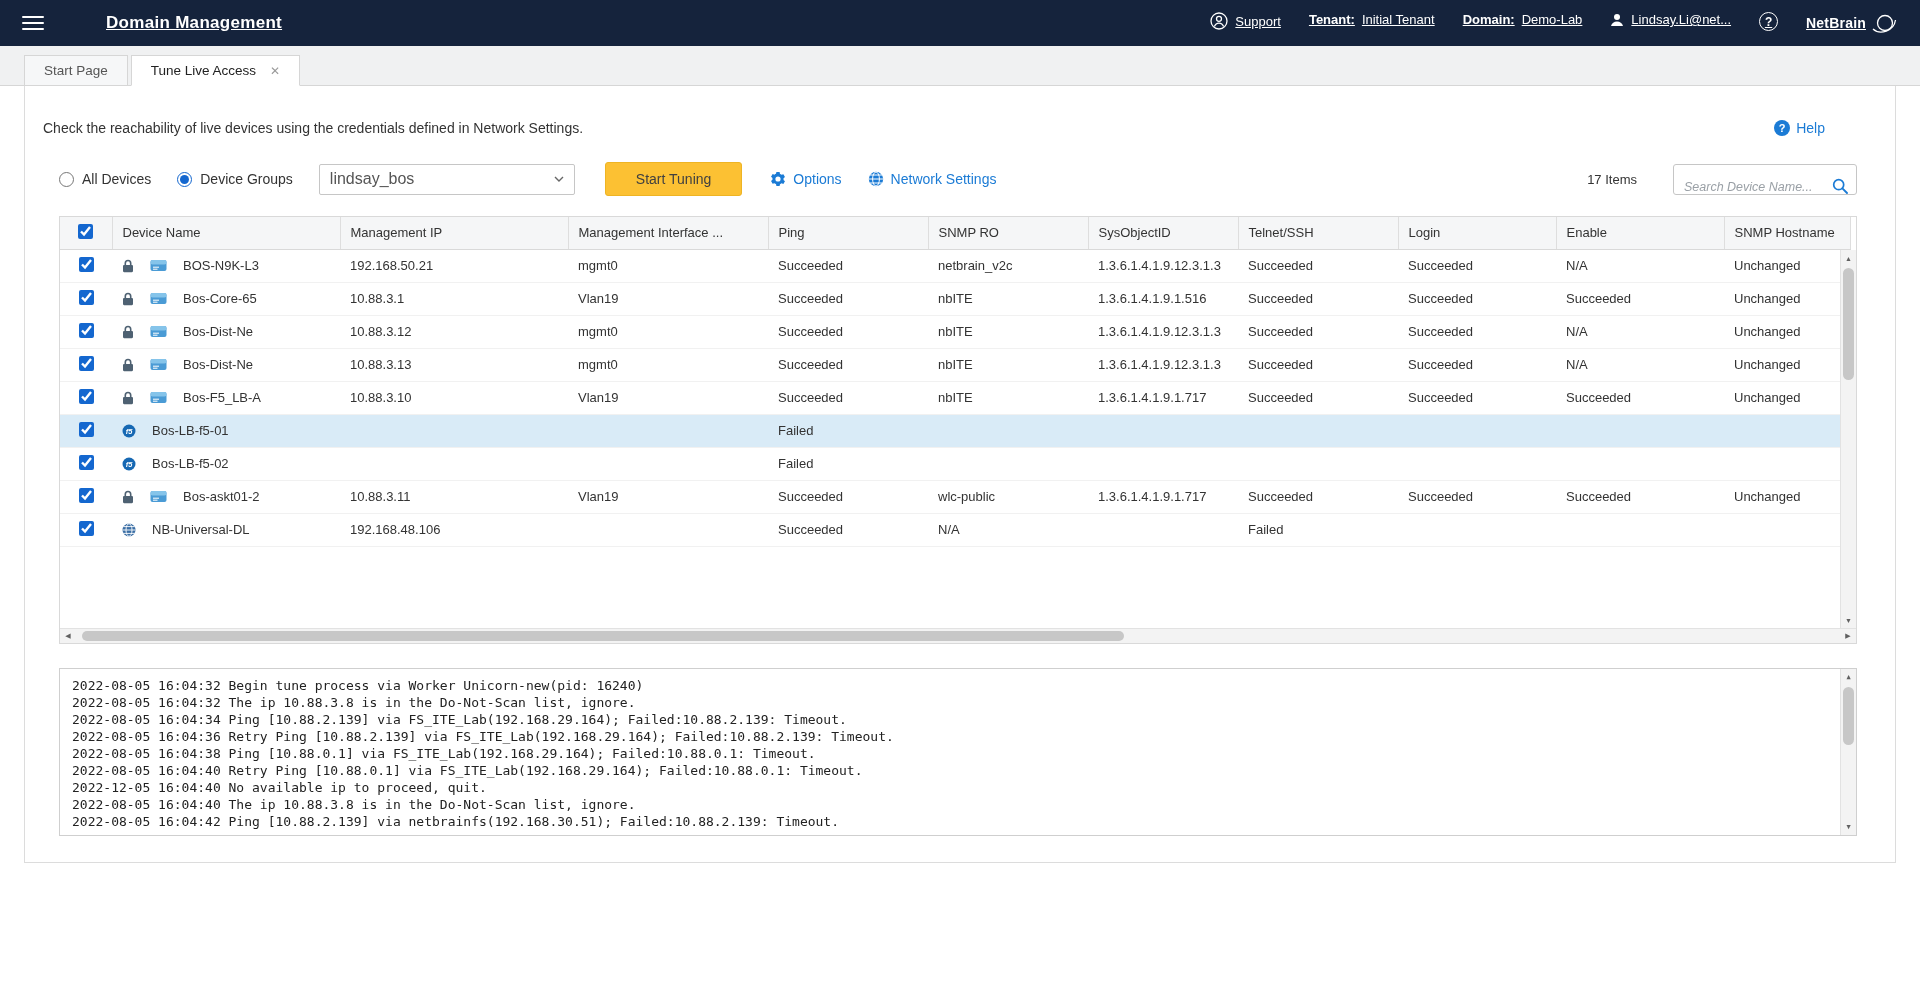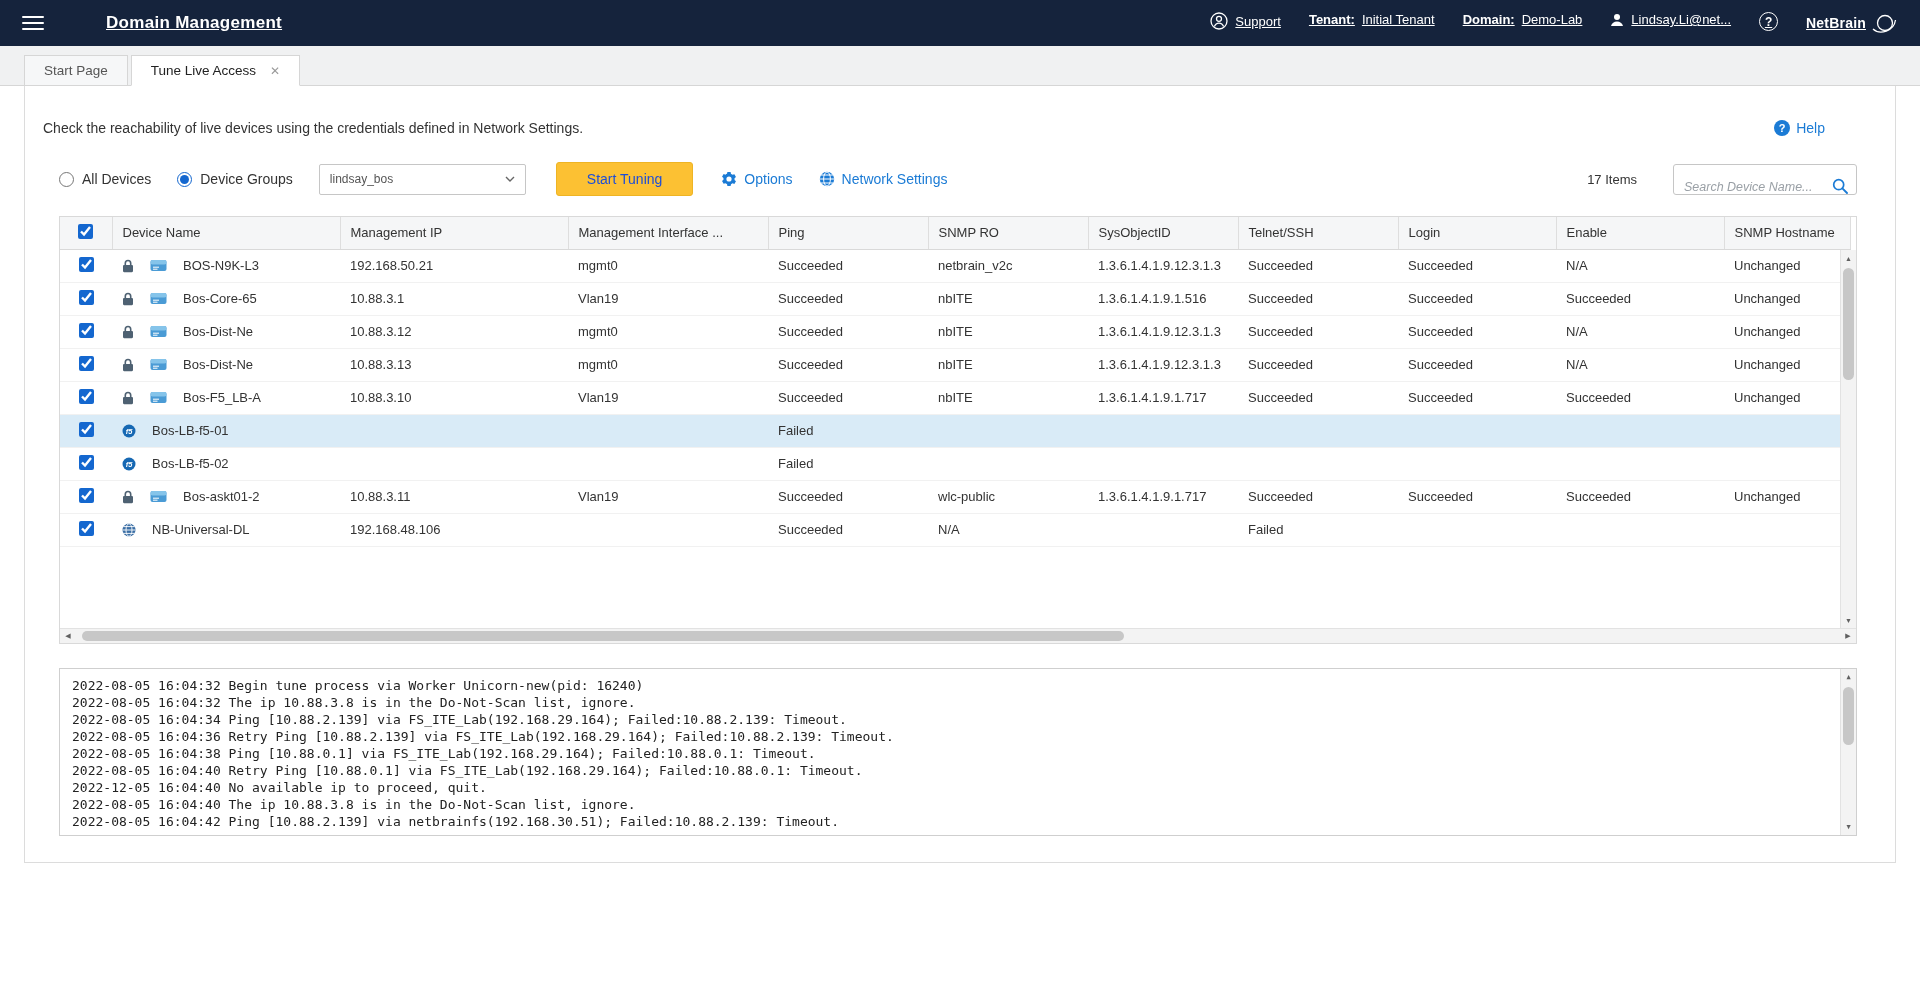--- a/index.html
+++ b/index.html
@@ -44,25 +44,25 @@
           cursor:pointer; }
   .help-badge { width:16px; height:16px; border-radius:50%; background:#1b7bd5;
                 color:#fff; font-size:11px; font-weight:bold; display:flex;
                 align-items:center; justify-content:center; }
 
   .controls { display:flex; align-items:center; margin:26px 0 20px;
               padding:0 38px 0 34px; font-size:14px; }
   .radio-lab { display:flex; align-items:center; gap:8px; margin-right:26px;
                cursor:pointer; color:#333; }
   input[type=radio] { width:15px; height:15px; accent-color:#1467cf; }
-  .select { width:207px; height:31px; border:1px solid #c6c6c6; border-radius:2px;
+  .select { width:256px; height:31px; border:1px solid #c6c6c6; border-radius:2px;
             display:flex; align-items:center; justify-content:space-between;
-            padding:0 10px; color:#555; font-size:12px; margin-right:30px;
+            padding:0 10px; color:#555; font-size:16px; margin-right:30px;
             cursor:pointer; background:#fff; }
-  .btn-start { background:#fcc133; border:1px solid #eeb424; color:#1d4ed8;
+  .btn-start { background:#fcc133; border:1px solid #eeb424; color:#404040;
                font-size:14px; padding:8px 30px; border-radius:3px; cursor:pointer;
                margin-right:28px; font-family:inherit; }
   .link-item { display:flex; align-items:center; gap:7px; color:#1b7bd5;
                font-size:14px; cursor:pointer; margin-right:26px; white-space:nowrap; }
   .items-count { margin-left:auto; font-size:13px; color:#333; margin-right:36px;
                  white-space:nowrap; }
   .search { width:184px; height:31px; border:1px solid #c6c6c6; border-radius:3px;
             display:flex; align-items:flex-end; padding:0 8px 0 10px; background:#fff; }
   .search input { border:none; outline:none; flex:1; min-width:0; font-size:12.5px;
                   font-style:italic; color:#555; font-family:inherit; background:transparent; }

